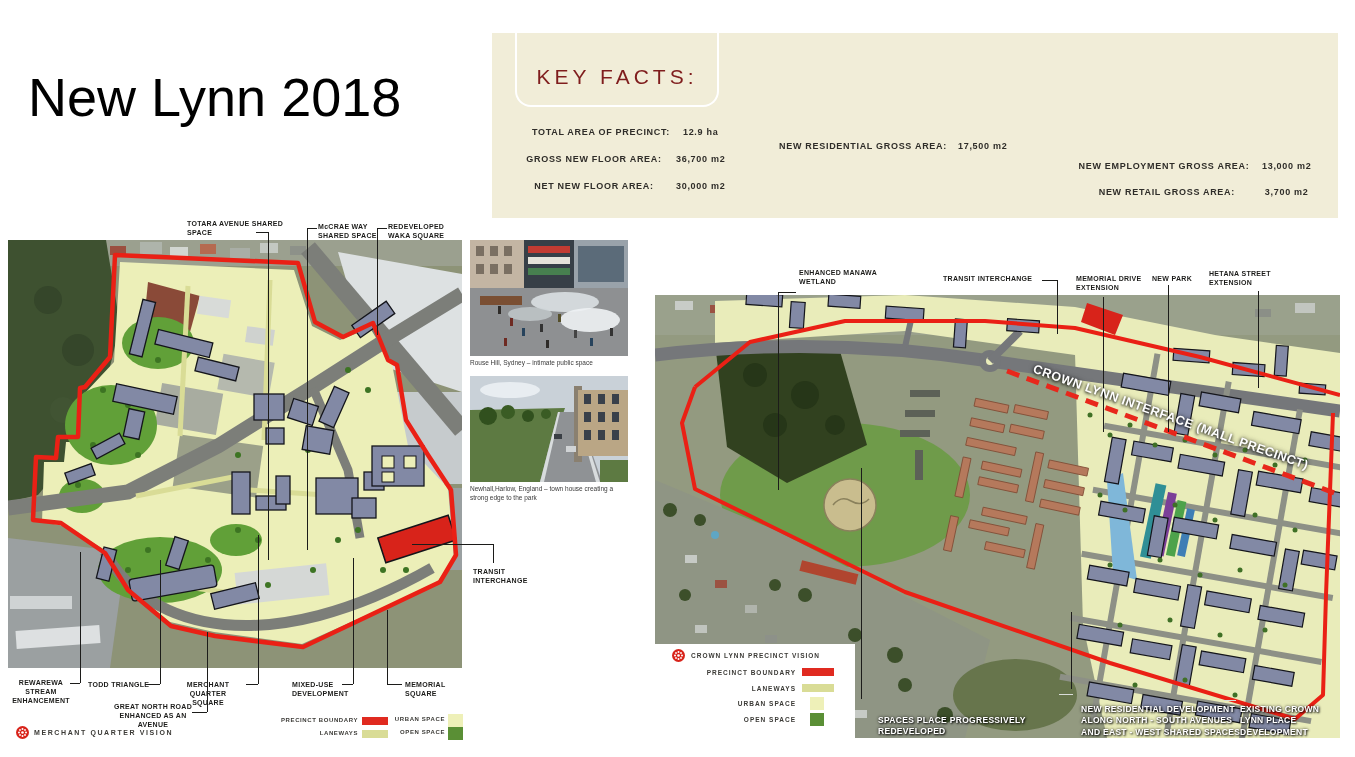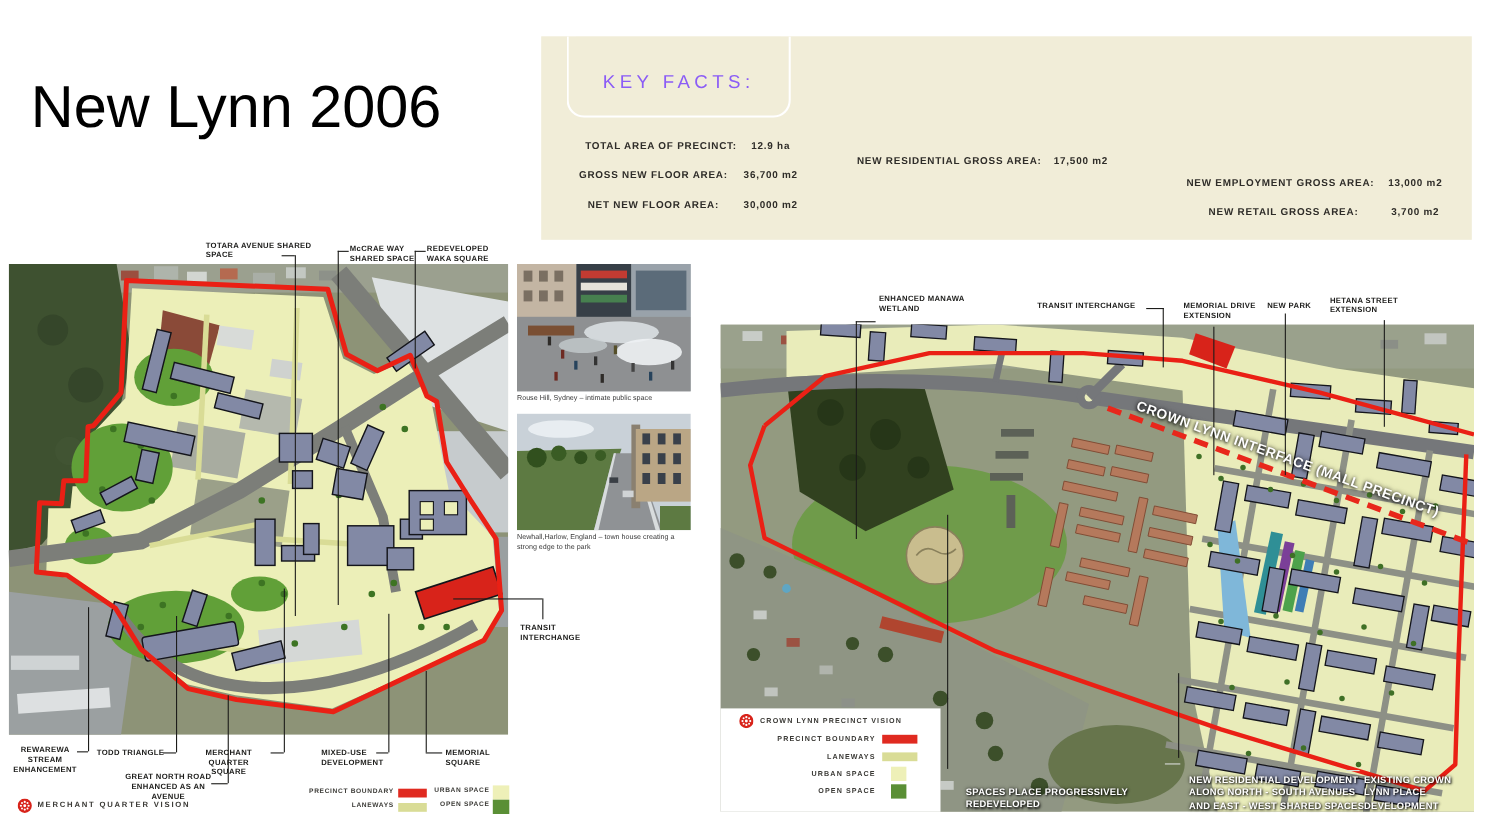--- a/index.html
+++ b/index.html
@@ -5,21 +5,21 @@
   html,body{margin:0;padding:0;background:#fff;}
   .slide{position:relative;width:1355px;height:757px;background:#ffffff;overflow:hidden;
          font-family:"Liberation Sans",sans-serif;}
   .abs{position:absolute;}
   .title{position:absolute;left:28px;top:66px;font-size:54px;font-weight:400;color:#000;
          letter-spacing:0px;margin:0;font-family:"Liberation Sans",sans-serif;}
   
   .keyfacts{position:absolute;left:492px;top:33px;width:846px;height:185px;background:#f1edd8;}
   .kf-tab{position:absolute;left:23px;top:0;width:200px;height:72px;border:2px solid #ffffff;
           border-top:none;border-radius:0 0 16px 16px;text-align:center;}
-  .kf-title{display:inline-block;margin-top:32px;font-size:17px;letter-spacing:4px;color:#8b5cf6;}
+  .kf-title{display:inline-block;margin-top:32px;font-size:21px;letter-spacing:4px;color:#7f1d1d;}
   .kf-col{position:absolute;font-size:9px;font-weight:bold;color:#2f2d29;letter-spacing:0.7px;text-align:center;}
   .kf-row{white-space:nowrap;}
   .kf-col1{left:20px;top:94px;}   .kf-col1 .kf-row{height:27px;} .kf-col1 .kf-l{display:inline-block;width:164px;}
   .kf-col2{left:276px;top:108px;} .kf-col2 .kf-row{height:26px;} .kf-col2 .kf-l{display:inline-block;width:190px;}
   .kf-col3{left:574px;top:108px;margin-top:20px;} .kf-col3 .kf-row{height:26px;} .kf-col3 .kf-l{display:inline-block;width:196px;}
   
   .lbl{position:absolute;font-size:7px;font-weight:bold;color:#1c1c1a;letter-spacing:0.3px;
        line-height:1.3;white-space:pre-line;}
   .lbl.c{text-align:center;}
   .ln{position:absolute;background:#1c1c1a;}
@@ -34,21 +34,21 @@
   .sw{position:absolute;}
   .vision-lbl{position:absolute;font-size:7px;font-weight:bold;color:#3b3a36;letter-spacing:1.6px;}
   .r-legend{position:absolute;left:655px;top:644px;width:200px;height:94px;background:#ffffff;}
   .r-lg-lbl{position:absolute;font-size:6.5px;font-weight:bold;color:#3b3a36;letter-spacing:1px;text-align:right;}
 </style>
 </head>
 <body>
 
 <div class="slide">
 
-  <h1 class="title">New Lynn 2006</h1>
+  <h1 class="title">New Lynn 2018</h1>
 
   <section class="keyfacts">
     <div class="kf-tab">
       <span class="kf-title">KEY FACTS:</span>
     </div>
     <div class="kf-col kf-col1">
       <div class="kf-row"><span class="kf-l">TOTAL AREA OF PRECINCT:</span><span class="kf-v">12.9 ha</span></div>
       <div class="kf-row"><span class="kf-l">GROSS NEW FLOOR AREA:</span><span class="kf-v">36,700 m2</span></div>
       <div class="kf-row"><span class="kf-l">NET NEW FLOOR AREA:</span><span class="kf-v">30,000 m2</span></div>
     </div>

